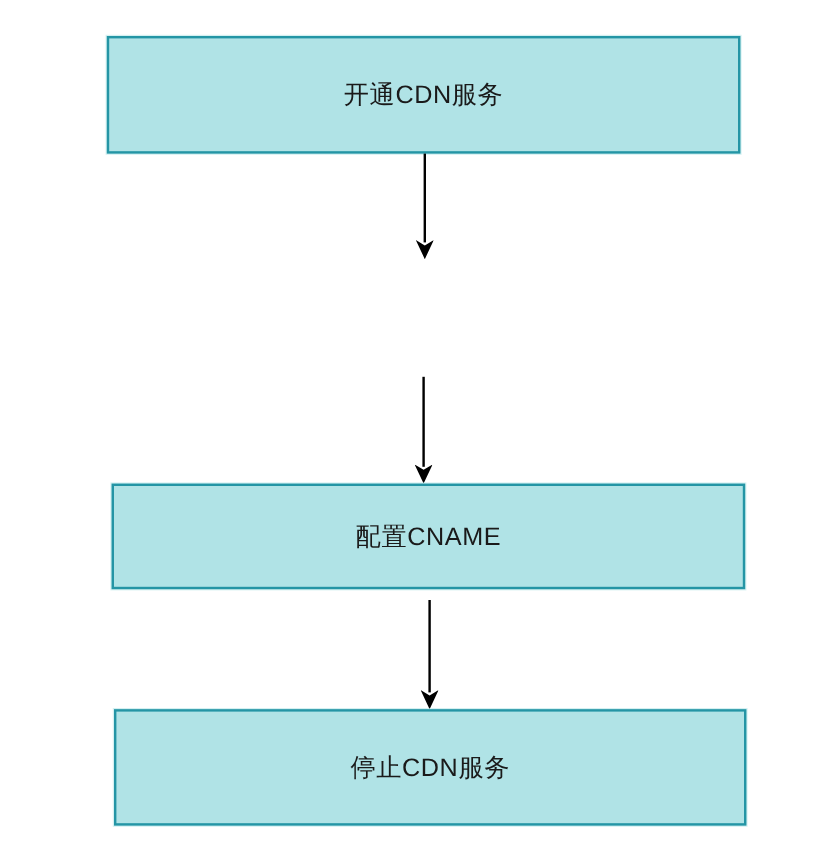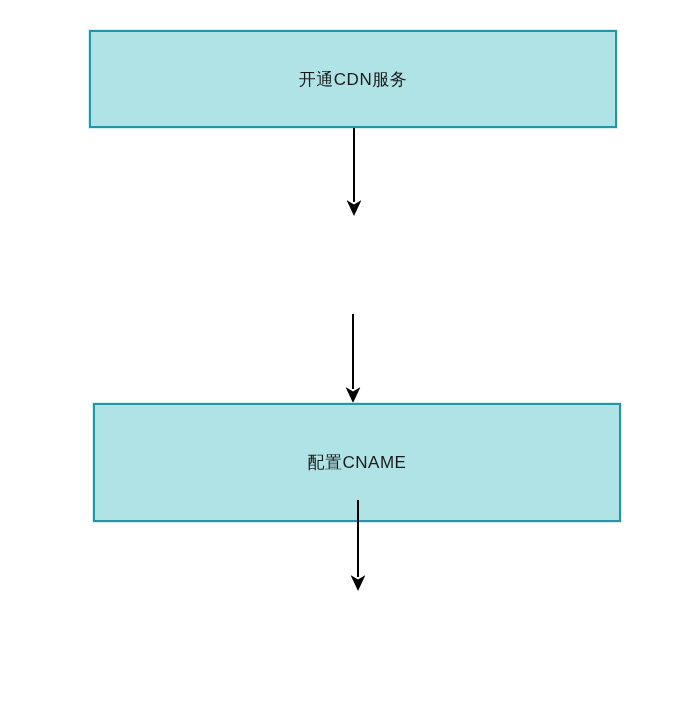--- a/index.html
+++ b/index.html
@@ -16,28 +16,28 @@
     overflow: hidden;
   }
   .flow-node {
     position: absolute;
     box-sizing: border-box;
     background: #b0e3e6;
     border: 2px solid #2495a5;
     display: flex;
     align-items: center;
     justify-content: center;
-    font-size: 17px;
+    font-size: 21px;
     color: #1a1a1a;
     letter-spacing: 0.5px;
     box-shadow: 0 0 0 1px rgba(176,227,230,0.55);
   }
   .node-1 { left: 89px;  top: 30px;  width: 528px; height: 98px; }
   .node-2 { left: 90px;  top: 216px; width: 528px; height: 98px; }
-  .node-3 { left: 93px;  top: 403px; width: 528px; height: 119px; }
+  .node-3 { left: 93px;  top: 403px; width: 528px; height: 88px; }
   .node-4 { left: 95px;  top: 591px; width: 527px; height: 97px; }
 
   .arrow {
     position: absolute;
     width: 16px;
   }
   .arrow .shaft {
     position: absolute;
     left: 50%;
     top: 0;
@@ -84,14 +84,17 @@
 
   <div class="flow-node node-3">
     <span>配置CNAME</span>
   </div>
 
   <div class="arrow arrow-3">
     <div class="shaft"></div>
     <div class="head"></div>
   </div>
 
+  <div class="flow-node node-4">
+    <span>停止CDN服务</span>
+  </div>
 
 </div>
 
 </body></html>

